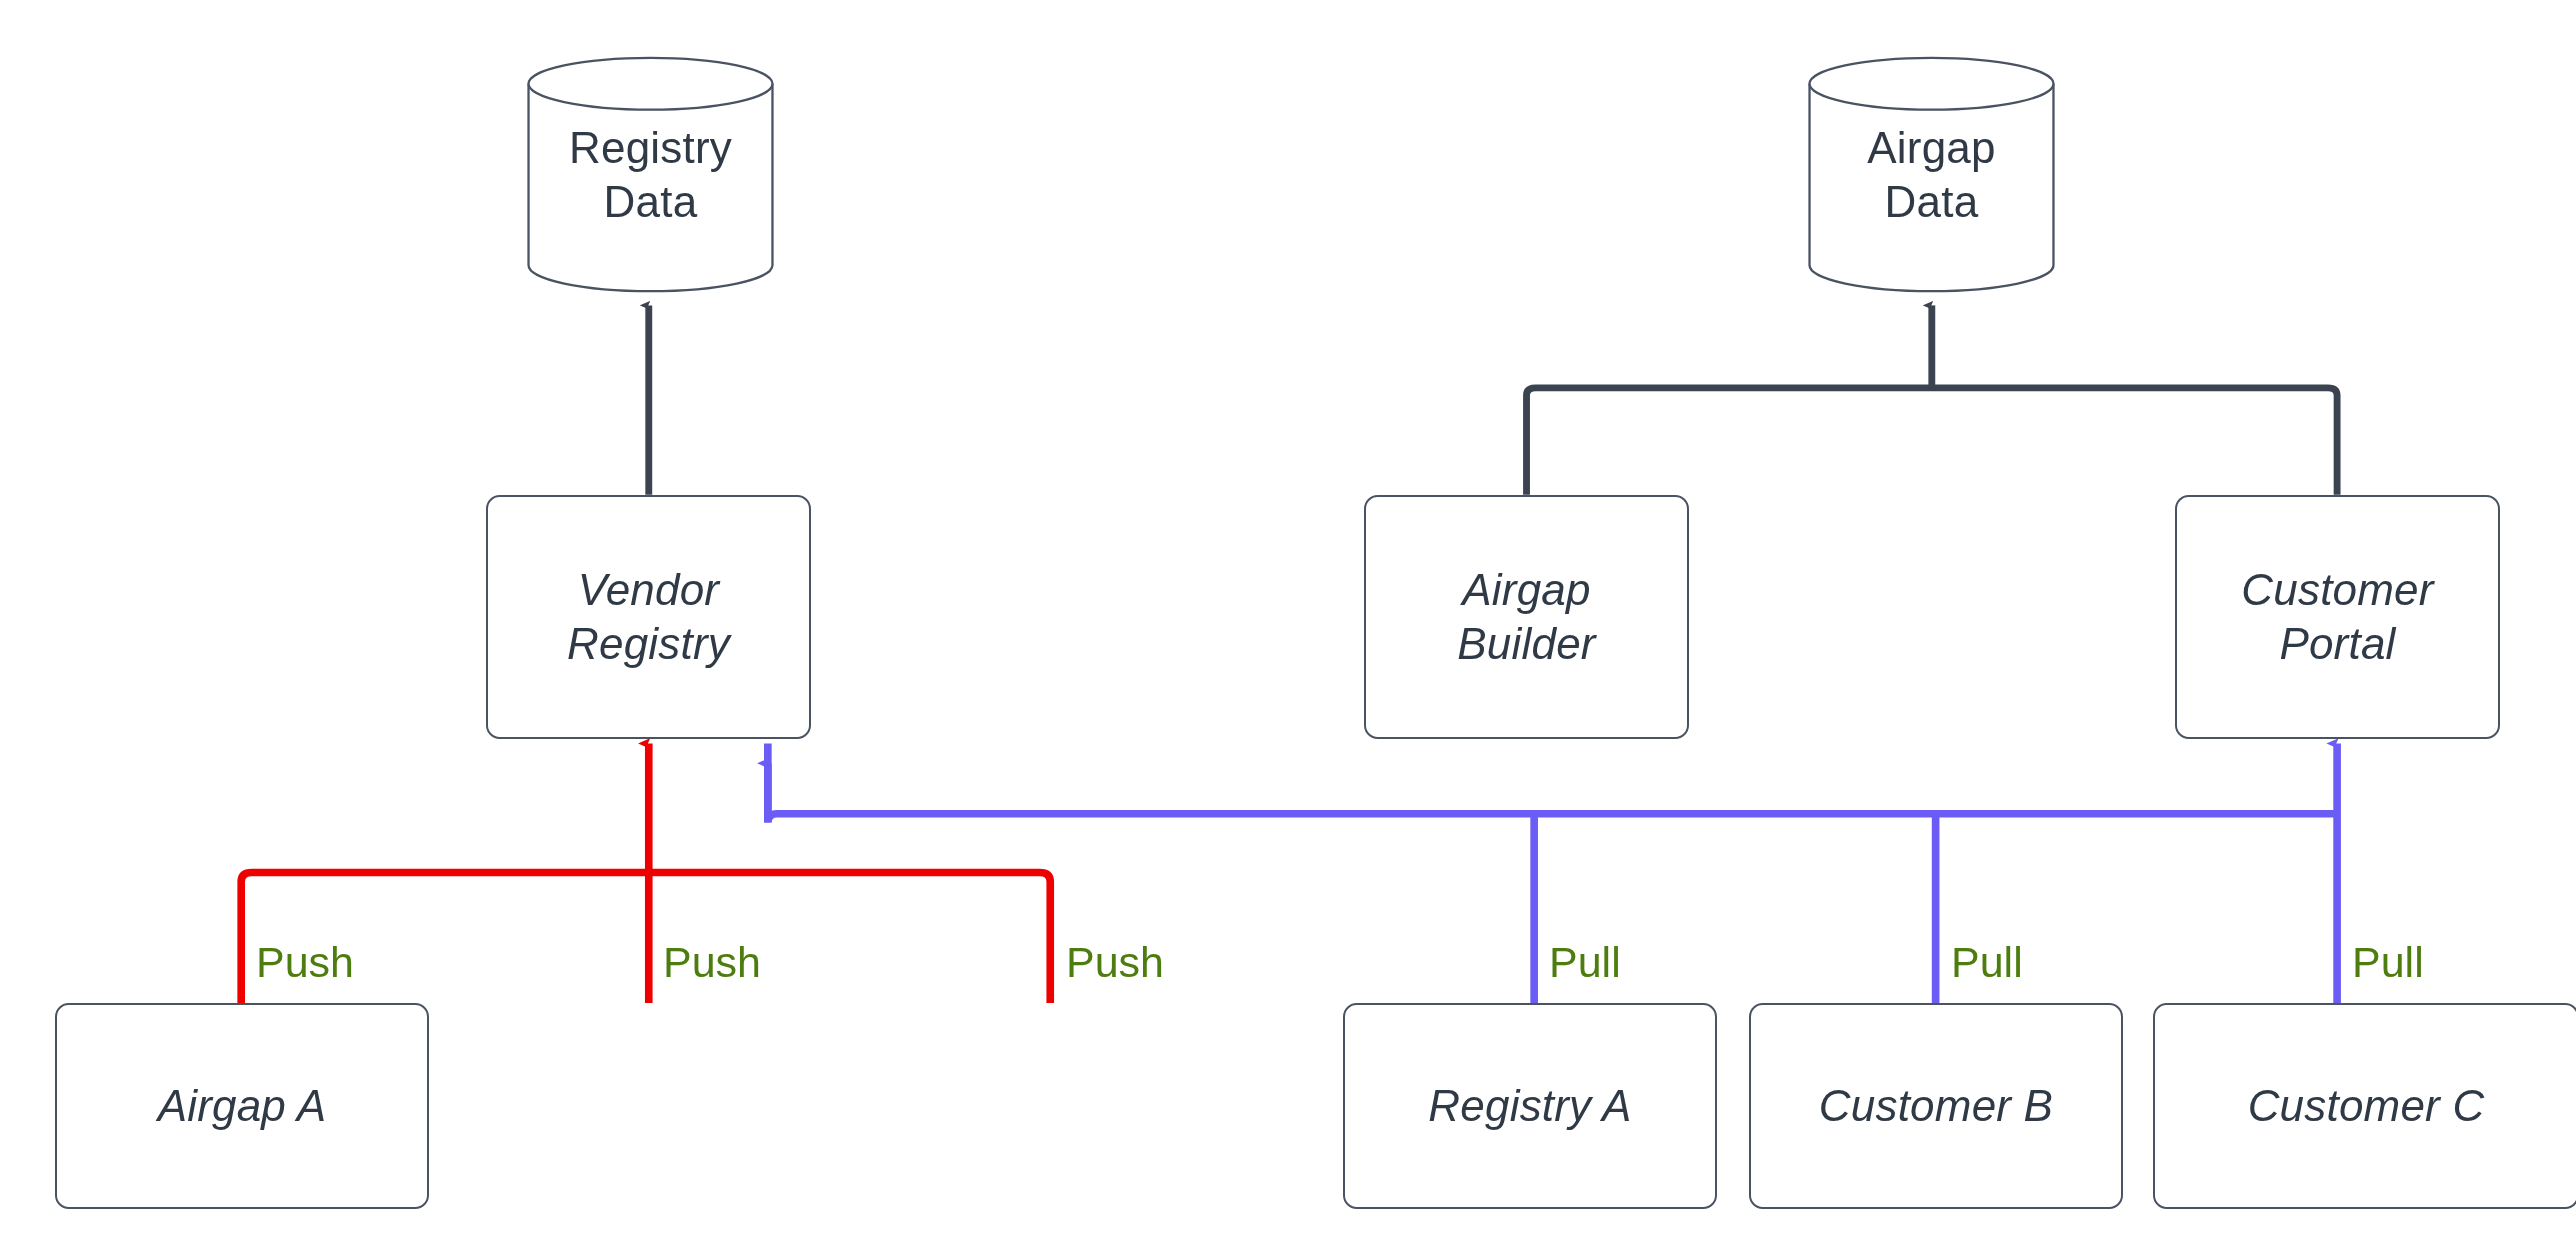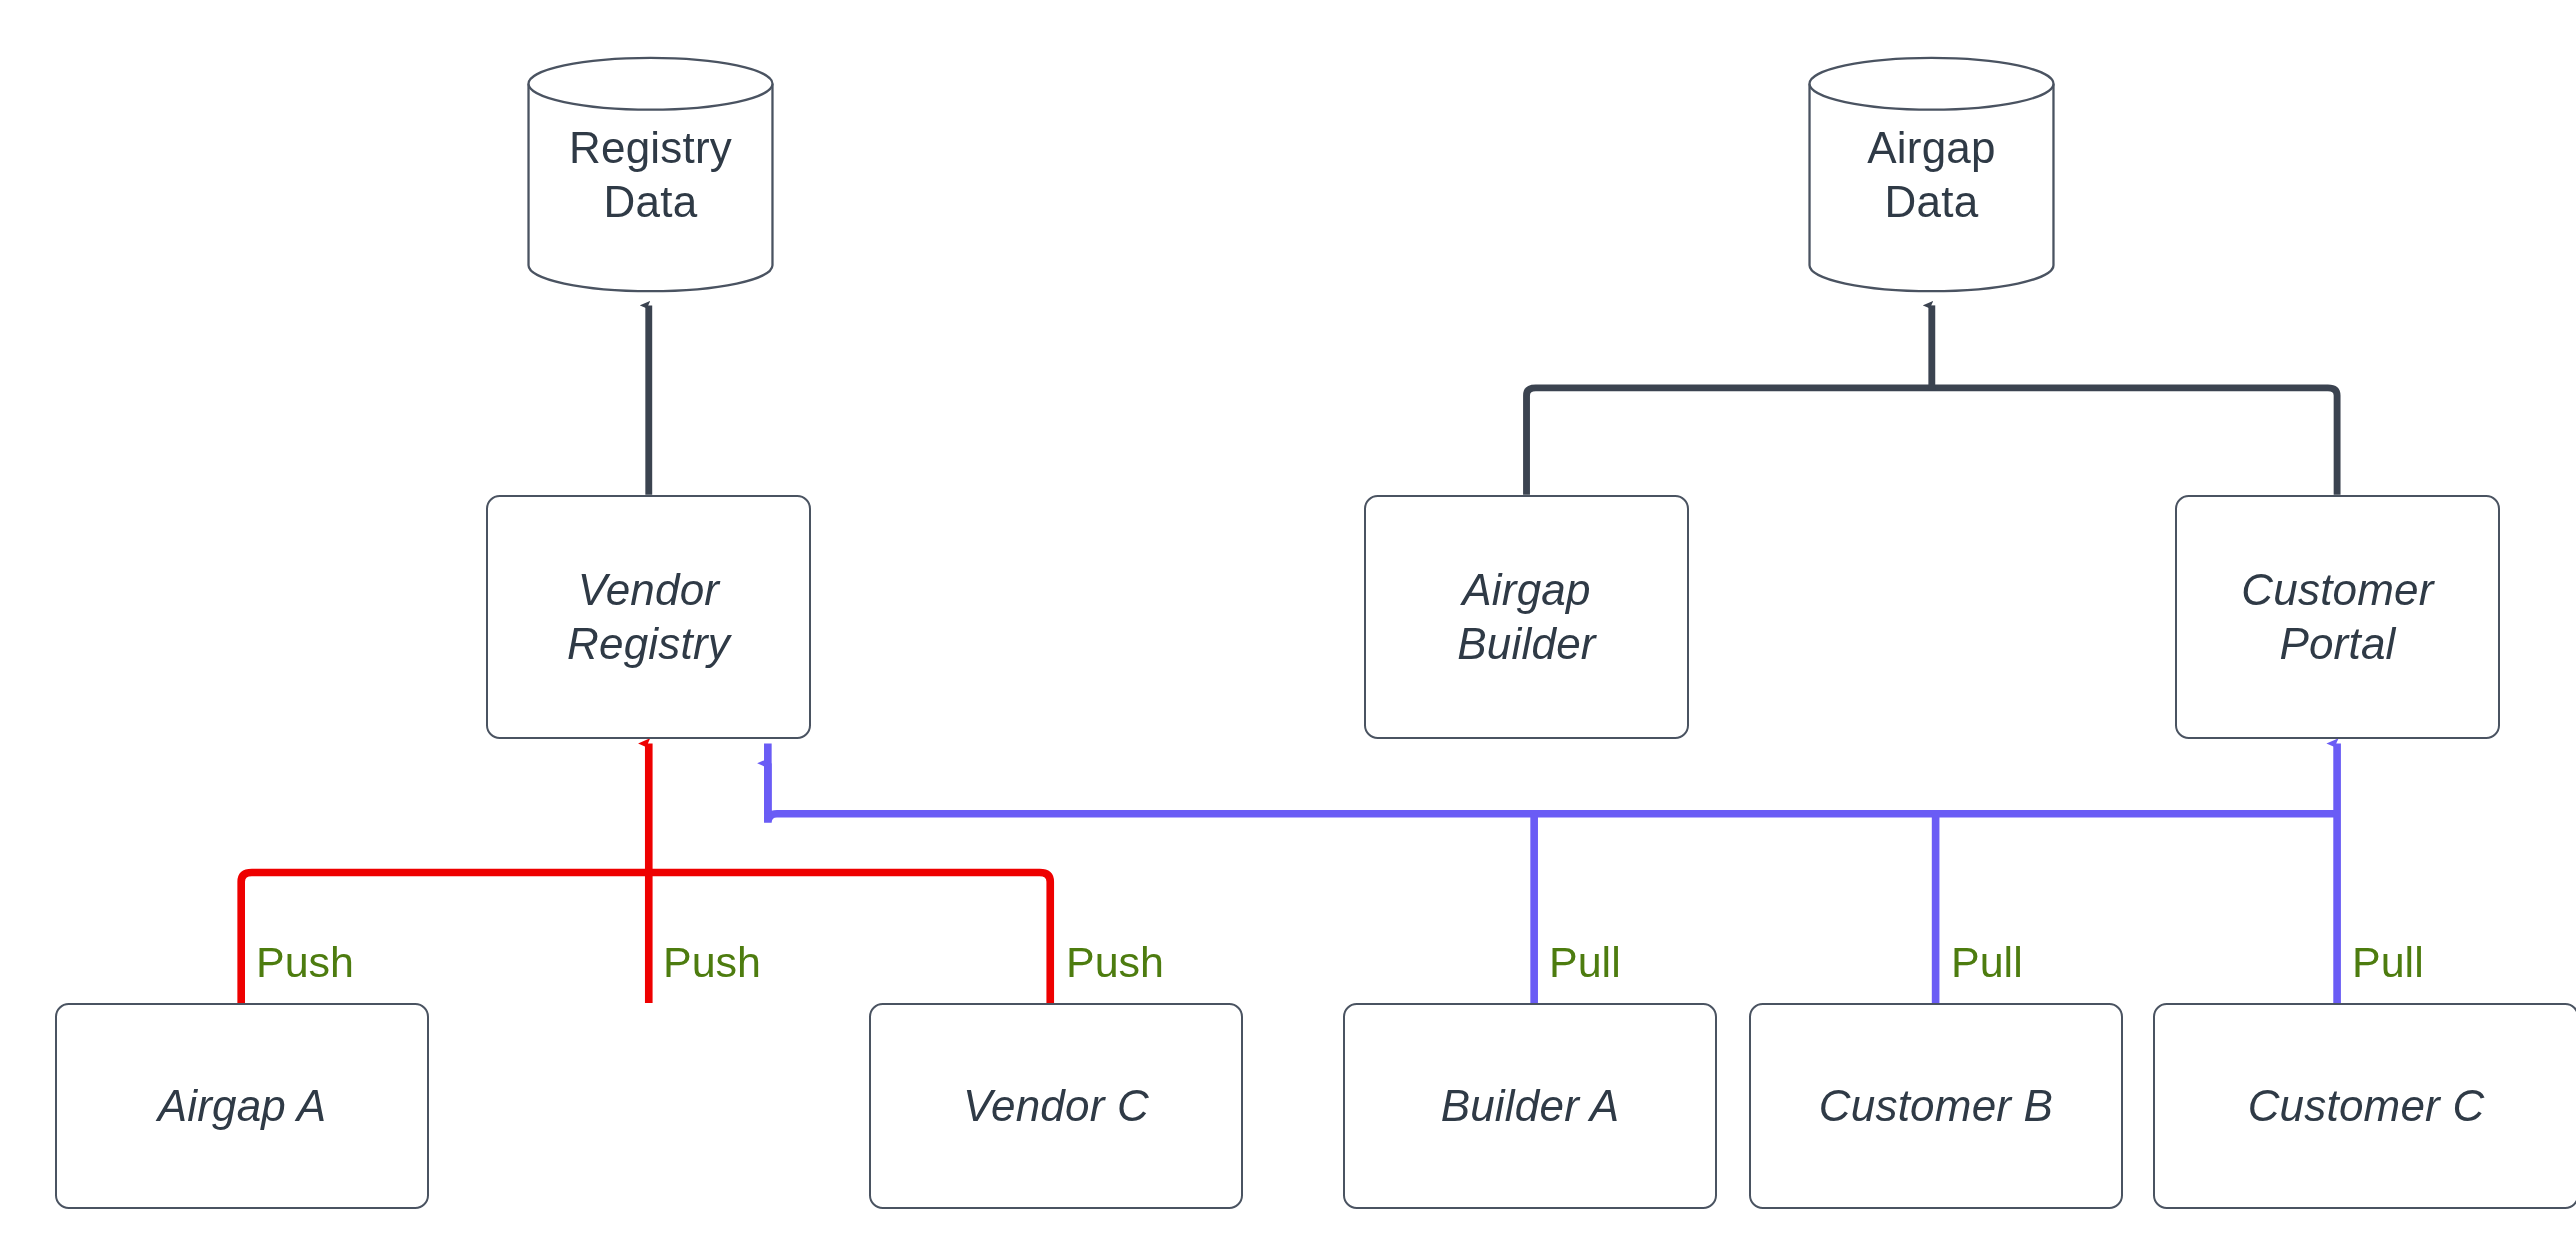--- a/index.html
+++ b/index.html
@@ -70,23 +70,22 @@
   <div class="node box" style="left:486px;top:495px;width:325px;height:244px;">Vendor
 Registry</div>
 
   <div class="node box" style="left:1364px;top:495px;width:325px;height:244px;">Airgap
 Builder</div>
 
   <div class="node box" style="left:2175px;top:495px;width:325px;height:244px;">Customer
 Portal</div>
 
   <div class="node box" style="left:55px;top:1003px;width:374px;height:206px;">Airgap A</div>
-  <div class="node box" style="left:869px;top:1003px;width:374px;height:206px;">Vendor C</div>
 
-  <div class="node box" style="left:1343px;top:1003px;width:374px;height:206px;">Builder A</div>
+  <div class="node box" style="left:1343px;top:1003px;width:374px;height:206px;">Registry A</div>
   <div class="node box" style="left:1749px;top:1003px;width:374px;height:206px;">Customer B</div>
   <div class="node box" style="left:2153px;top:1003px;width:426px;height:206px;">Customer C</div>
 
   <div class="edge-label" style="left:256px;top:941px;">Push</div>
   <div class="edge-label" style="left:663px;top:941px;">Push</div>
   <div class="edge-label" style="left:1066px;top:941px;">Push</div>
 
   <div class="edge-label" style="left:1549px;top:941px;">Pull</div>
   <div class="edge-label" style="left:1951px;top:941px;">Pull</div>
   <div class="edge-label" style="left:2352px;top:941px;">Pull</div>

